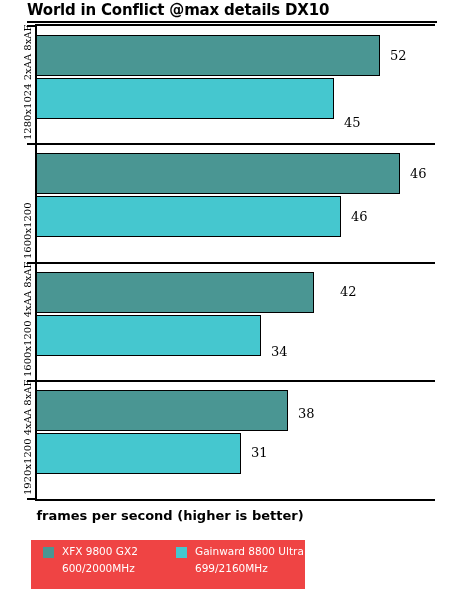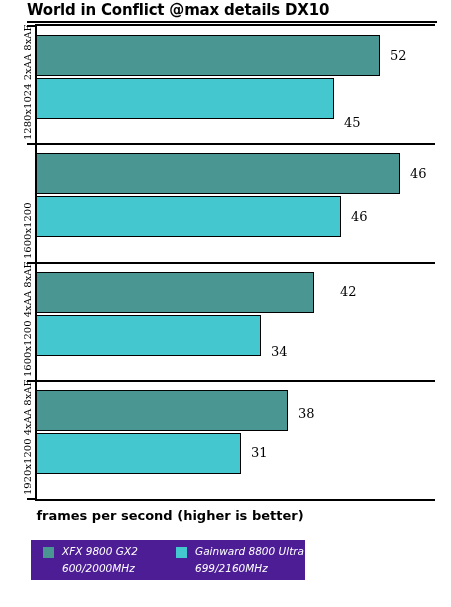--- a/index.html
+++ b/index.html
@@ -126,23 +126,22 @@
     color: #000000;
     white-space: nowrap;
   }
 
   
   #legend {
     position: absolute;
     left: 31px;
     top: 540px;
     width: 274px;
-    height: 40px;
-    background: #4c1d95;
-    font-style: italic;
+    height: 49px;
+    background: #ef4444;
   }
   .legend-entry {
     position: absolute;
     top: 5px;
     color: #ffffff;
     font-family: "DejaVu Sans", sans-serif;
     font-size: 10.5px;
     white-space: nowrap;
   }
   .legend-entry.e0 { left: 12px; }

